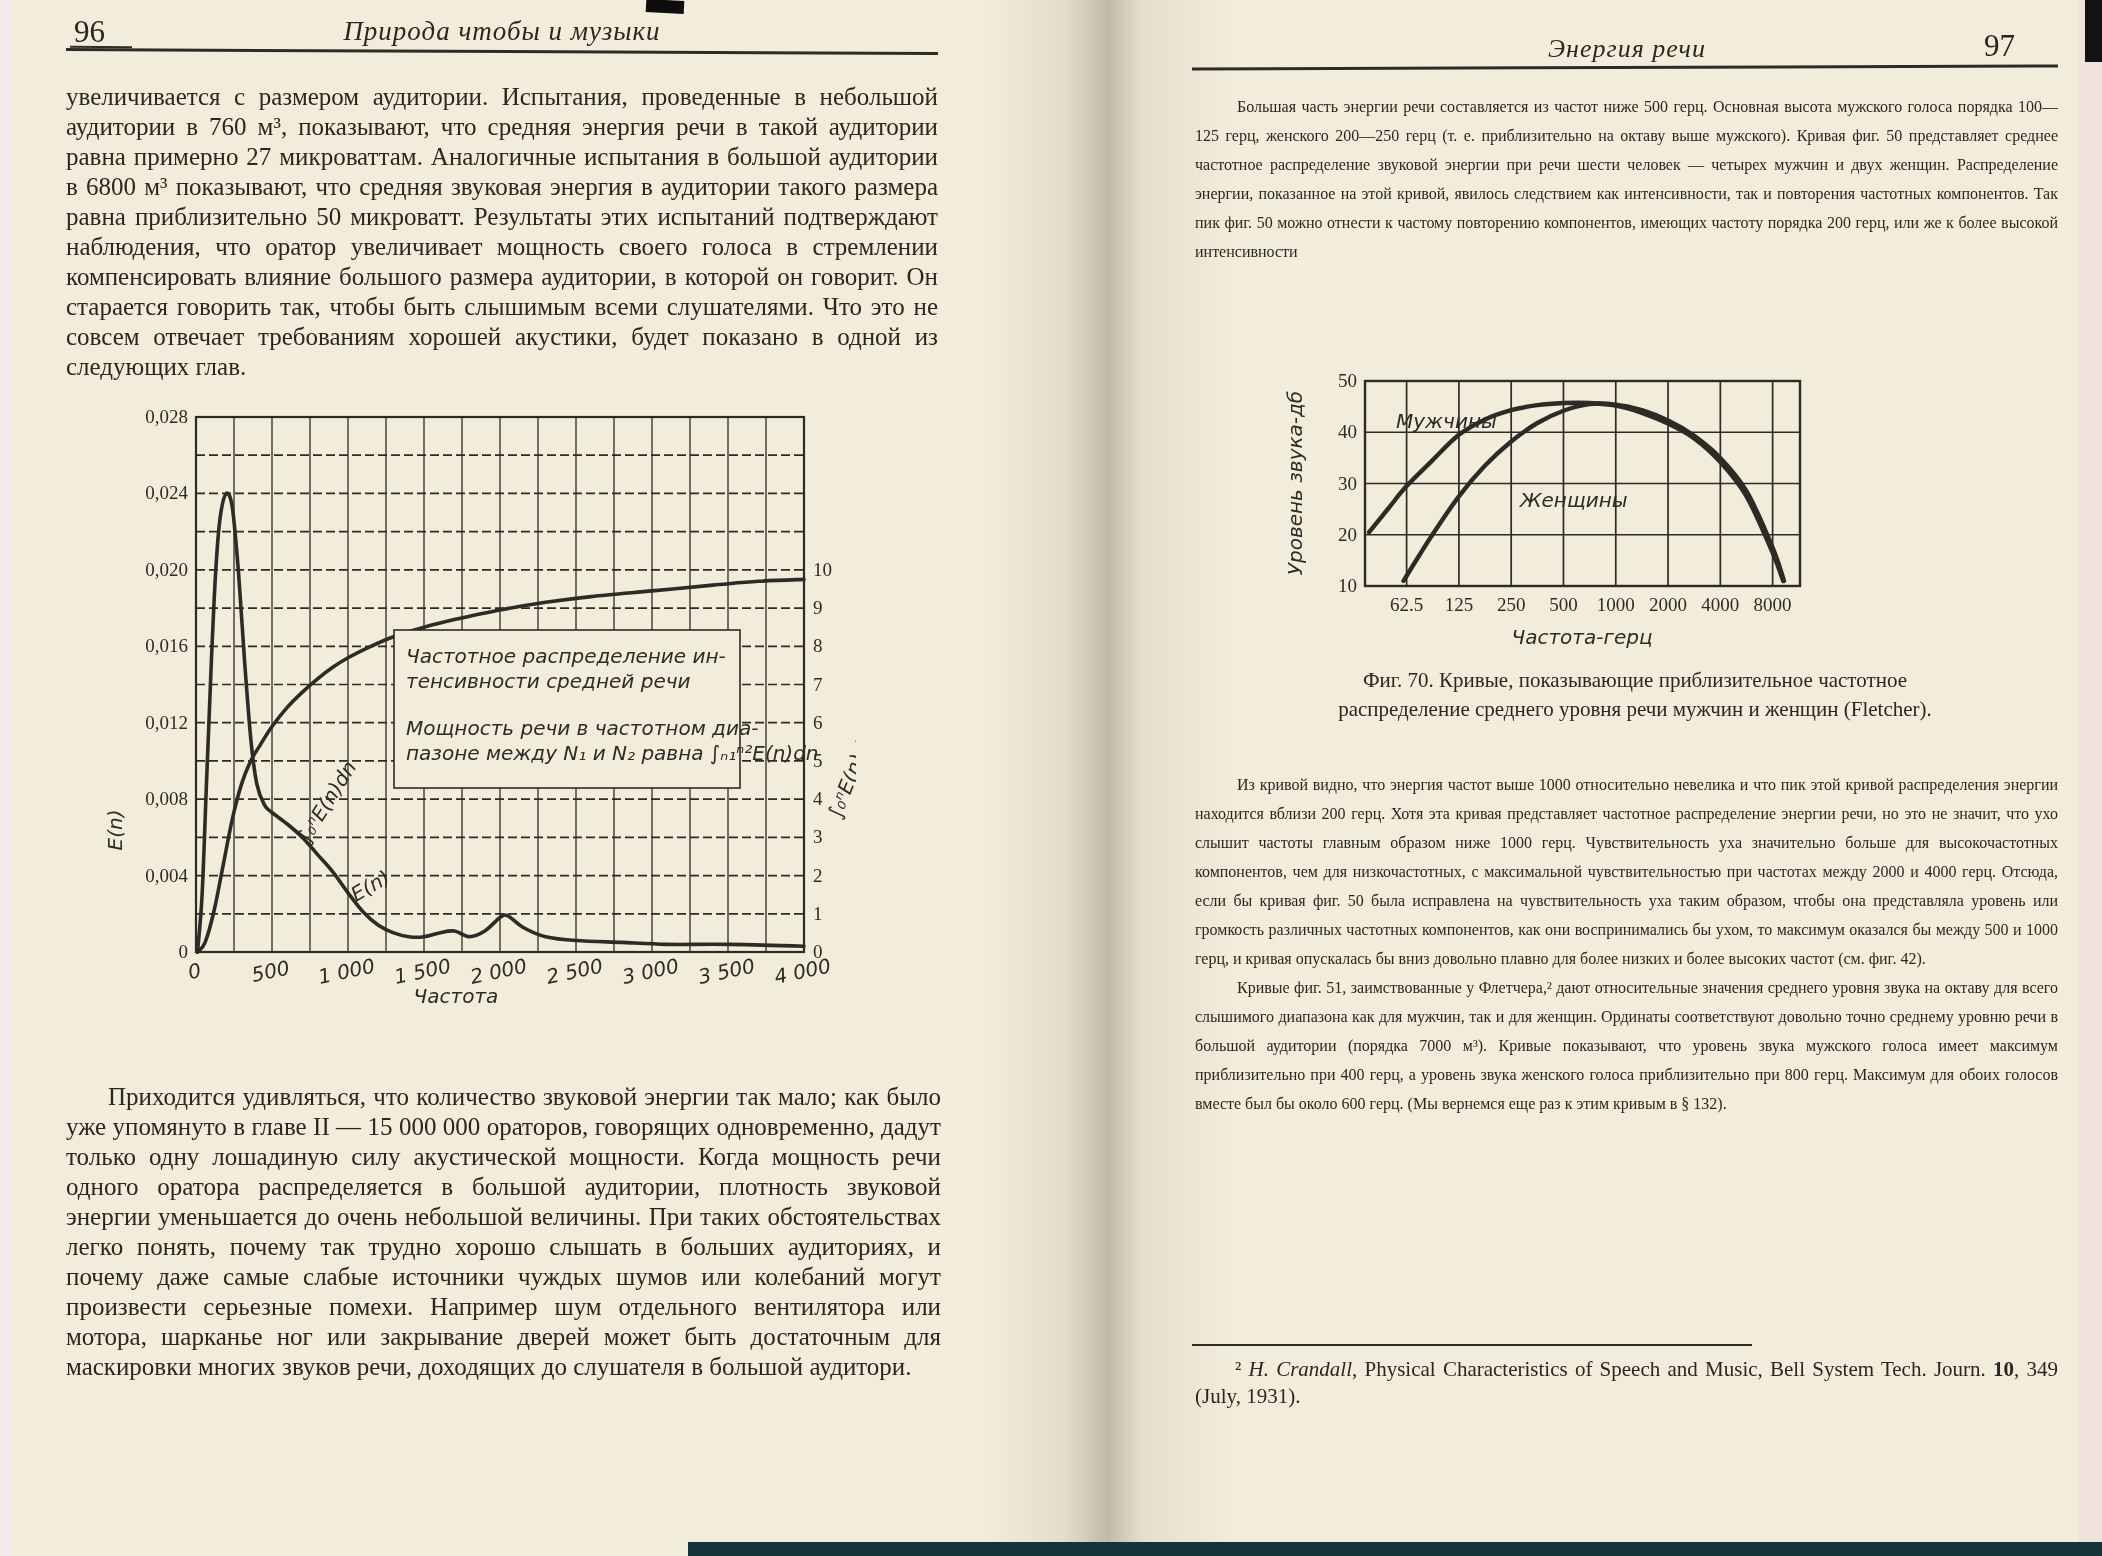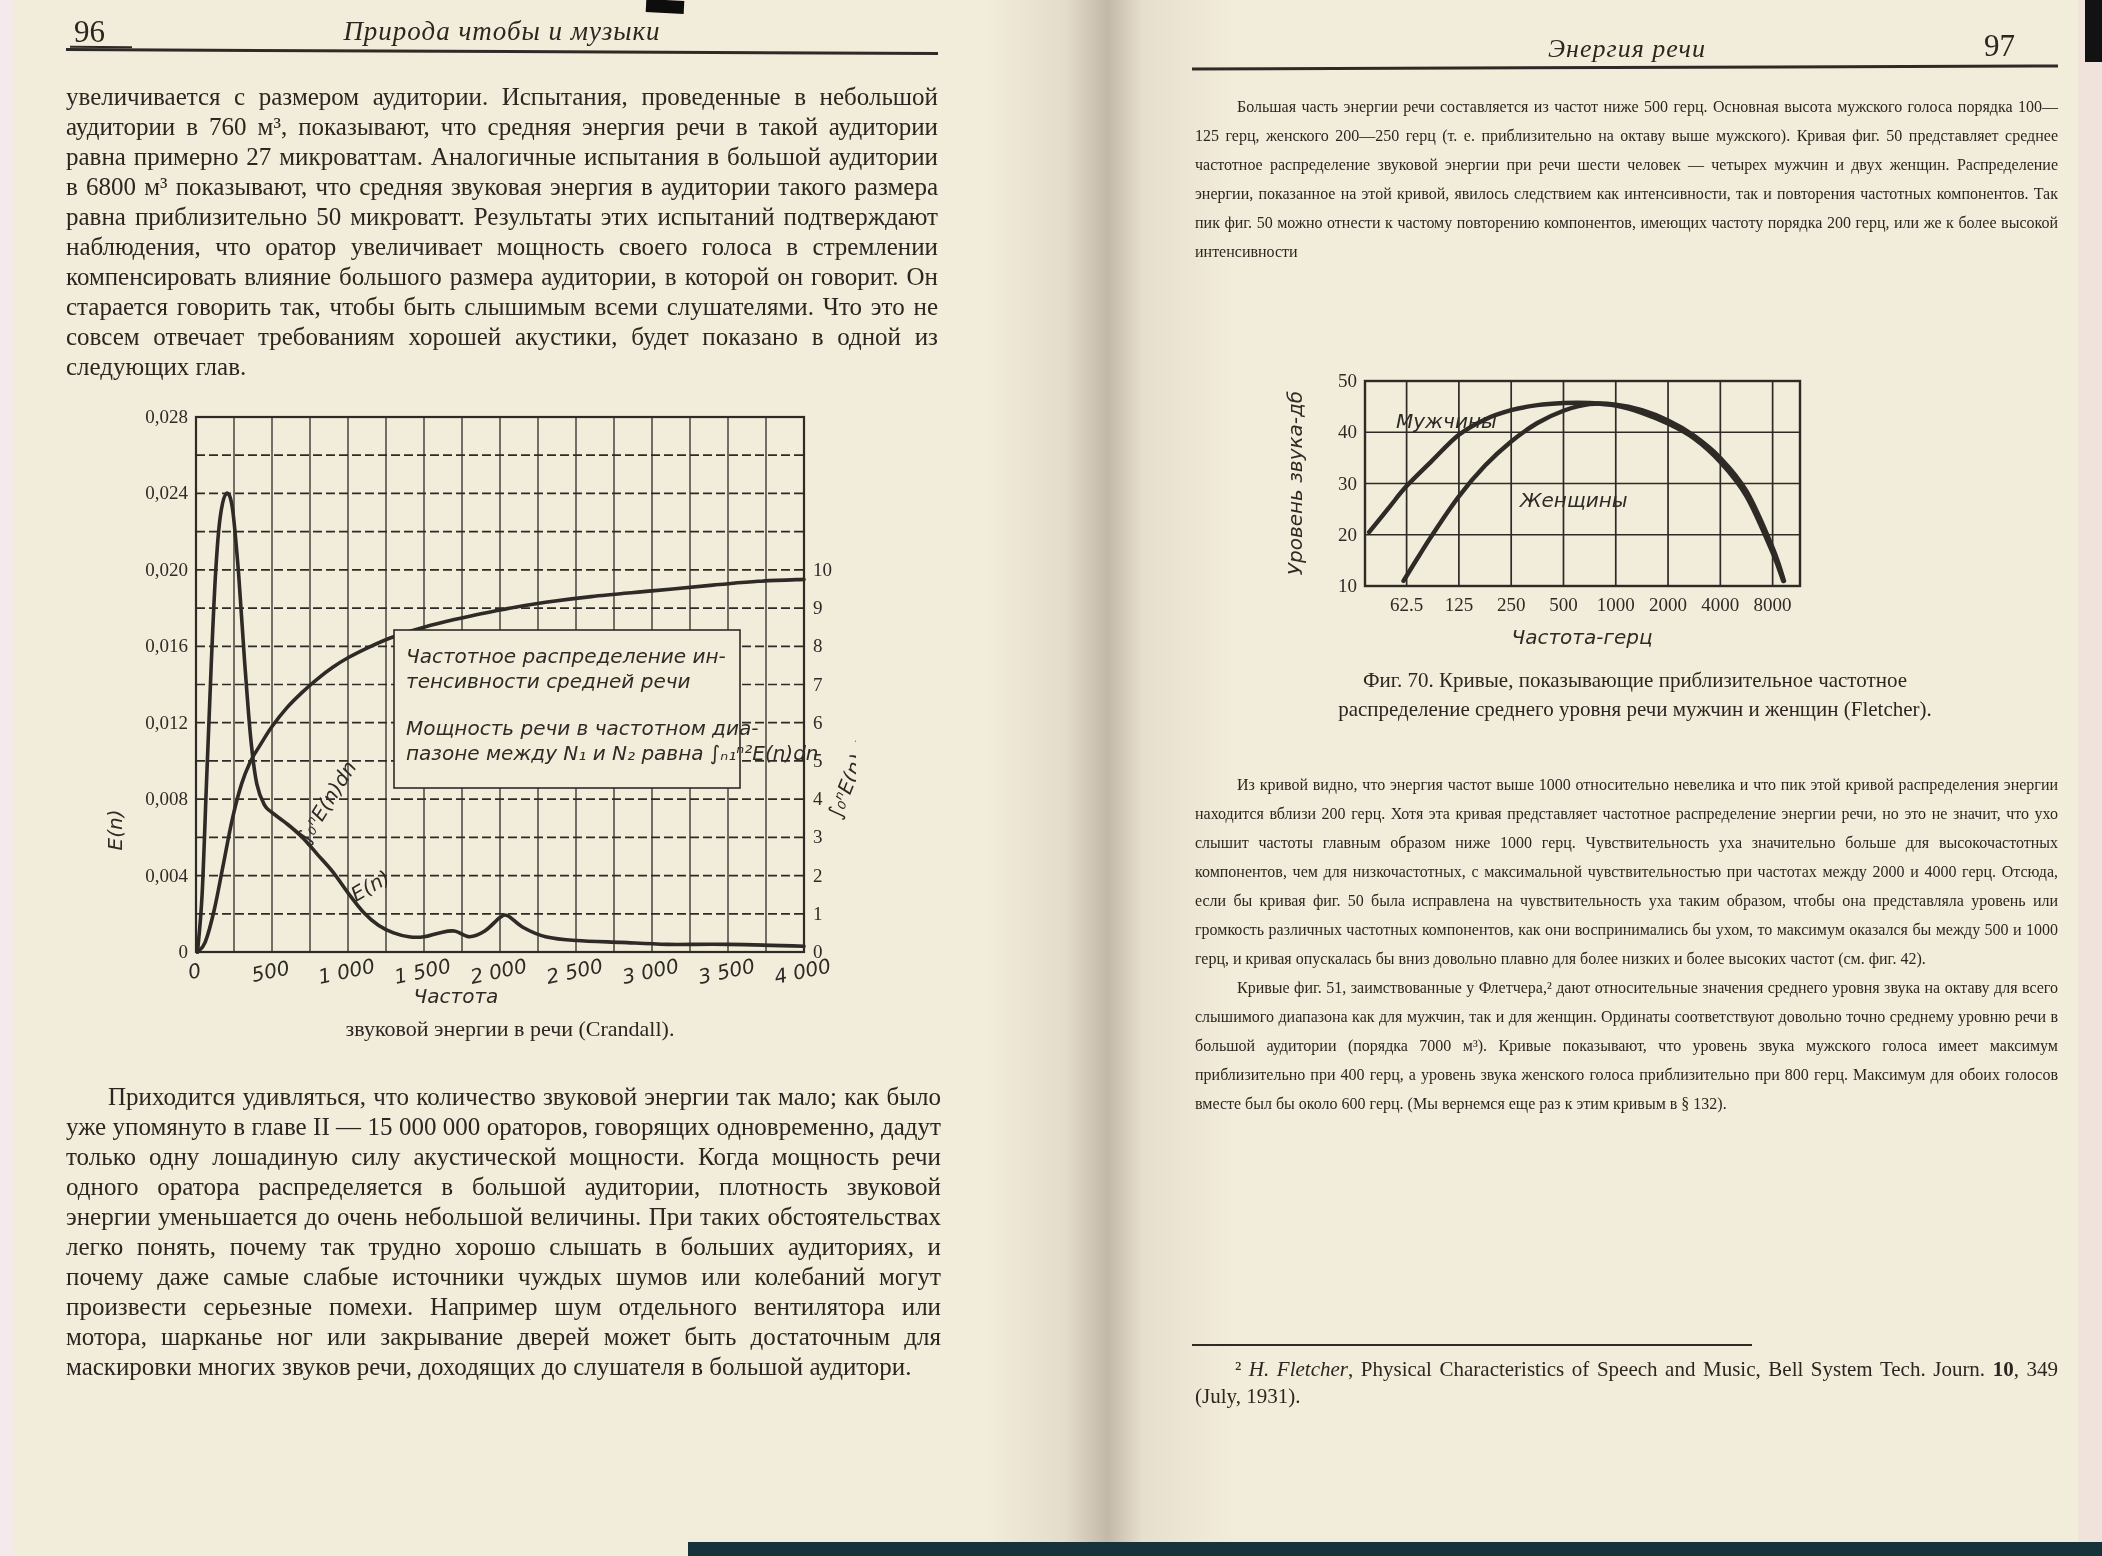--- a/index.html
+++ b/index.html
@@ -126,21 +126,20 @@
       <text x="310" y="330" text-anchor="start" class="hand" font-size="20">Мощность речи в частотном диа-</text>
       <text x="310" y="355" text-anchor="start" class="hand" font-size="20">пазоне между N₁ и N₂ равна ∫ₙ₁ⁿ²E(n)dn</text>
       <text x="212" y="440" text-anchor="start" class="hand" font-size="21" transform="rotate(-58 212 440)">∫₀ⁿE(n)dn</text>
       <text x="260" y="497" text-anchor="start" class="hand" font-size="20" transform="rotate(-30 260 497)">E(n)</text>
       <text x="360" y="598" text-anchor="middle" class="hand" font-size="28">Частота</text>
       <text x="26" y="425" text-anchor="middle" class="hand" font-size="24" transform="rotate(-90 26 425)">E(n)</text>
       <text x="744" y="415" text-anchor="start" class="hand" font-size="21" transform="rotate(-68 744 415)">∫₀ⁿE(n)dn</text>
     </svg>
 
   <div class="abs caption" style="left:120px;top:1014px;width:780px;">
-    <div>звуковой энергии в речи (Crandall).</div>
   </div>
 
   <div class="abs para indent" style="left:66px;top:1082px;width:875px;">Приходится удивляться, что количество звуковой энергии так мало; как было уже упомянуто в главе II — 15 000 000 ораторов, говорящих одновременно, дадут только одну лошадиную силу акустической мощности. Когда мощность речи одного оратора распределяется в большой аудитории, плотность звуковой энергии уменьшается до очень небольшой величины. При таких обстоятельствах легко понять, почему так трудно хорошо слышать в больших аудиториях, и почему даже самые слабые источники чуждых шумов или колебаний могут произвести серьезные помехи. Например шум отдельного вентилятора или мотора, шарканье ног или закрывание дверей может быть достаточным для маскировки многих звуков речи, доходящих до слушателя в большой аудитори.</div>
 </div>
 
 <div>
   <div class="abs running-title" style="left:1195px;top:34px;width:864px;font-size:26px;">Энергия речи</div>
   <div class="abs page-num" style="left:1984px;top:28px;">97</div>
   <div class="abs rule" style="left:1192px;top:66px;width:866px;transform:rotate(-.2deg);"></div>
 
@@ -184,15 +183,15 @@
 
   <div class="abs caption" style="left:1320px;top:666px;width:630px;font-size:21px;">Фиг. 70. Кривые, показывающие приблизительное частотное распределение среднего уровня речи мужчин и женщин (Fletcher).</div>
 
   <div class="abs para-r right-body" style="left:1195px;top:770px;width:863px;">
     <p>Из кривой видно, что энергия частот выше 1000 относительно невелика и что пик этой кривой распределения энергии находится вблизи 200 герц. Хотя эта кривая представляет частотное распределение энергии речи, но это не значит, что ухо слышит частоты главным образом ниже 1000 герц. Чувствительность уха значительно больше для высокочастотных компонентов, чем для низкочастотных, с максимальной чувствительностью при частотах между 2000 и 4000 герц. Отсюда, если бы кривая фиг. 50 была исправлена на чувствительность уха таким образом, чтобы она представляла уровень или громкость различных частотных компонентов, как они воспринимались бы ухом, то максимум оказался бы между 500 и 1000 герц, и кривая опускалась бы вниз довольно плавно для более низких и более высоких частот (см. фиг. 42).</p>
     <p>Кривые фиг. 51, заимствованные у Флетчера,² дают относительные значения среднего уровня звука на октаву для всего слышимого диапазона как для мужчин, так и для женщин. Ординаты соответствуют довольно точно среднему уровню речи в большой аудитории (порядка 7000 м³). Кривые показывают, что уровень звука мужского голоса имеет максимум приблизительно при 400 герц, а уровень звука женского голоса приблизительно при 800 герц. Максимум для обоих голосов вместе был бы около 600 герц. (Мы вернемся еще раз к этим кривым в § 132).</p>
   </div>
 
   <div class="abs rule-thin" style="left:1192px;top:1344px;width:560px;"></div>
   <p class="abs footnote" style="left:1195px;top:1356px;width:863px;">
-    <span>² </span><i>H. Fletcher</i><span>, Physical Characteristics of Speech and Music, Bell System Tech. Journ. </span><b>10</b><span>, 349 (July, 1931).</span>
+    <span>² </span><i>H. Crandall</i><span>, Physical Characteristics of Speech and Music, Bell System Tech. Journ. </span><b>10</b><span>, 349 (July, 1931).</span>
   </p>
 </div>
 
 </body></html>

